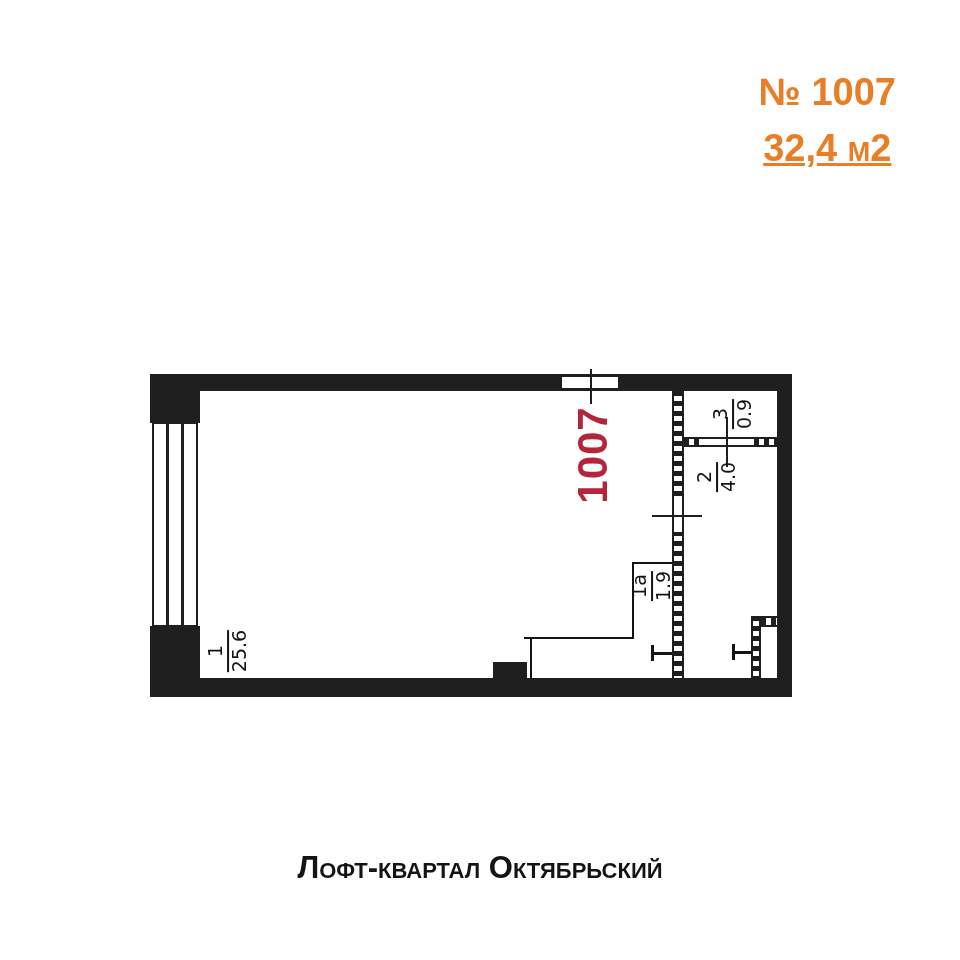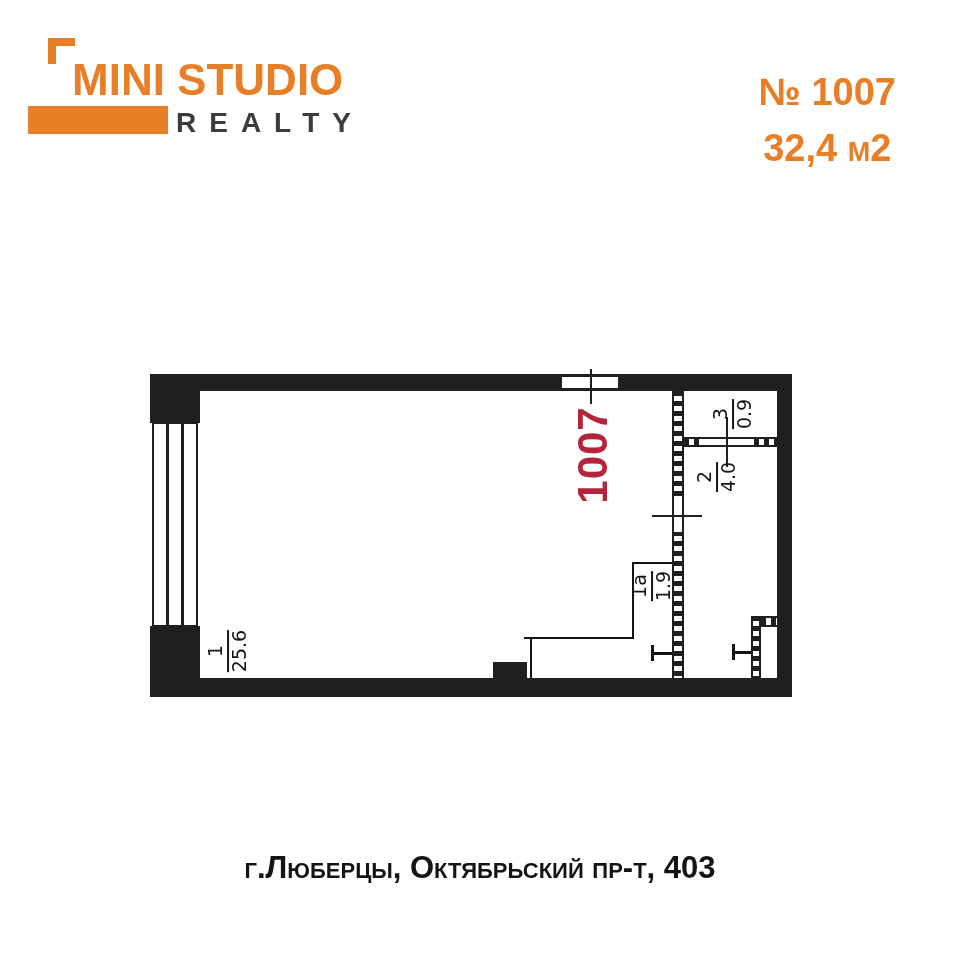--- a/index.html
+++ b/index.html
@@ -67,31 +67,24 @@
     position:absolute;left:0;top:843px;width:100%;text-align:center;
     font-size:31px;line-height:50px;font-weight:bold;color:var(--ink,#141414);
     font-variant:small-caps;
   }
 </style>
 </head>
 <body>
 
 <div id="stage">
 
-  <div style="position:absolute;left:0;top:0;width:420px;height:150px;">
-    <div class="logo-bracket-h"></div>
-    <div class="logo-bracket-v"></div>
-    <div class="logo-title">MINI STUDIO</div>
-    <div class="logo-bar"></div>
-    <div class="logo-sub">REALTY</div>
-  </div>
 
   <div class="unit-info">
     <div style="position:static;">№ 1007</div>
-    <div style="position:static;">32,4 м2</div>
+    <div style="position:static;text-decoration:underline;">32,4 м2</div>
   </div>
 
   <div class="plan">
 
     <div class="wall" style="left:0;top:0;width:642px;height:17px;"></div>
     <div class="wall" style="left:0;top:304px;width:642px;height:19px;"></div>
     <div class="wall" style="left:627px;top:0;width:15px;height:323px;"></div>
     <div class="wall" style="left:0;top:0;width:50px;height:49px;"></div>
     <div class="wall" style="left:0;top:252px;width:50px;height:54px;"></div>
 
@@ -148,16 +141,16 @@
 
     <div class="frac" style="left:583px;top:40px;">
       <span>3</span>
       <span class="bar"></span>
       <span>0.9</span>
     </div>
 
   </div>
 
   <div class="footer">
-    <div>г.Люберцы, Октябрьский пр-т, 403</div>
+    <div>Лофт-квартал Октябрьский</div>
   </div>
 
 </div>
 
 </body></html>

